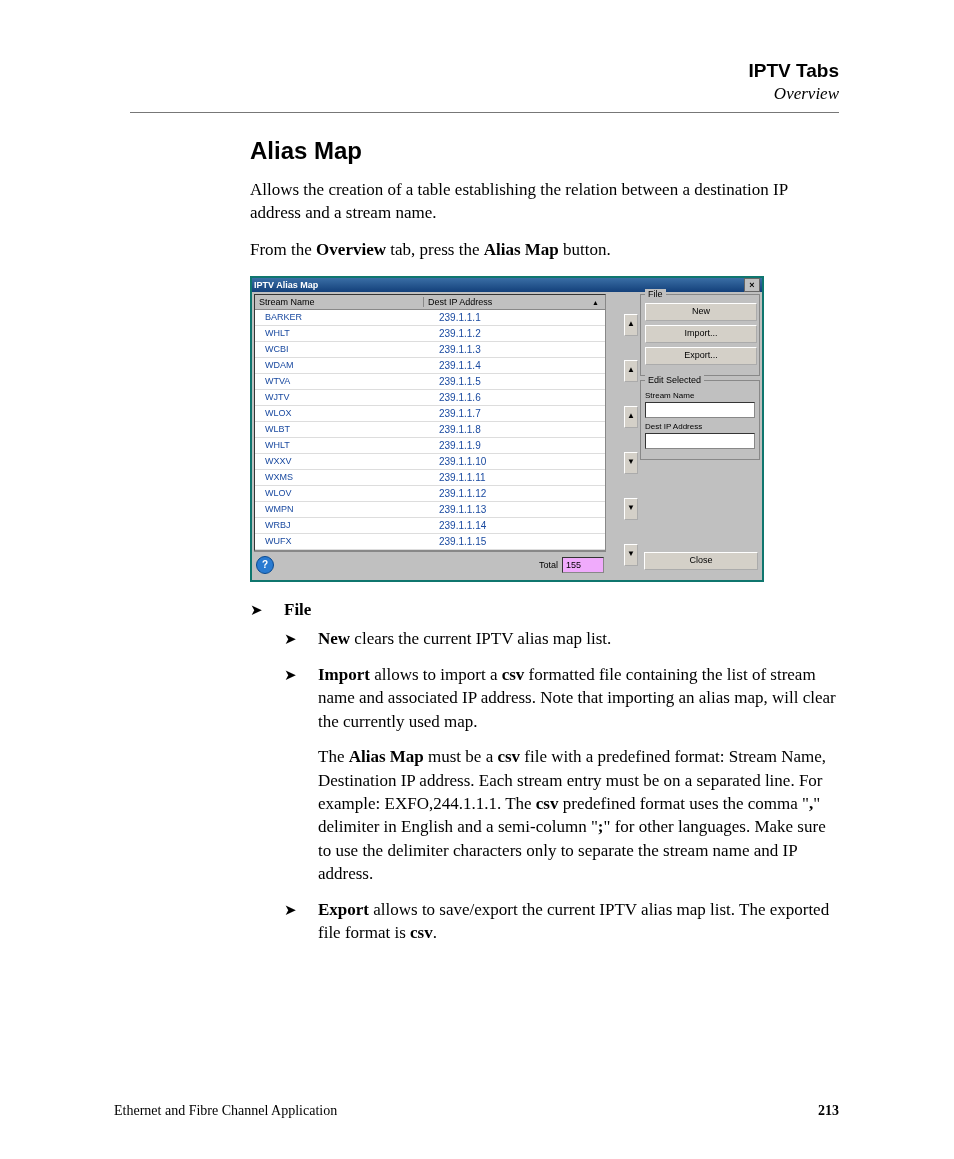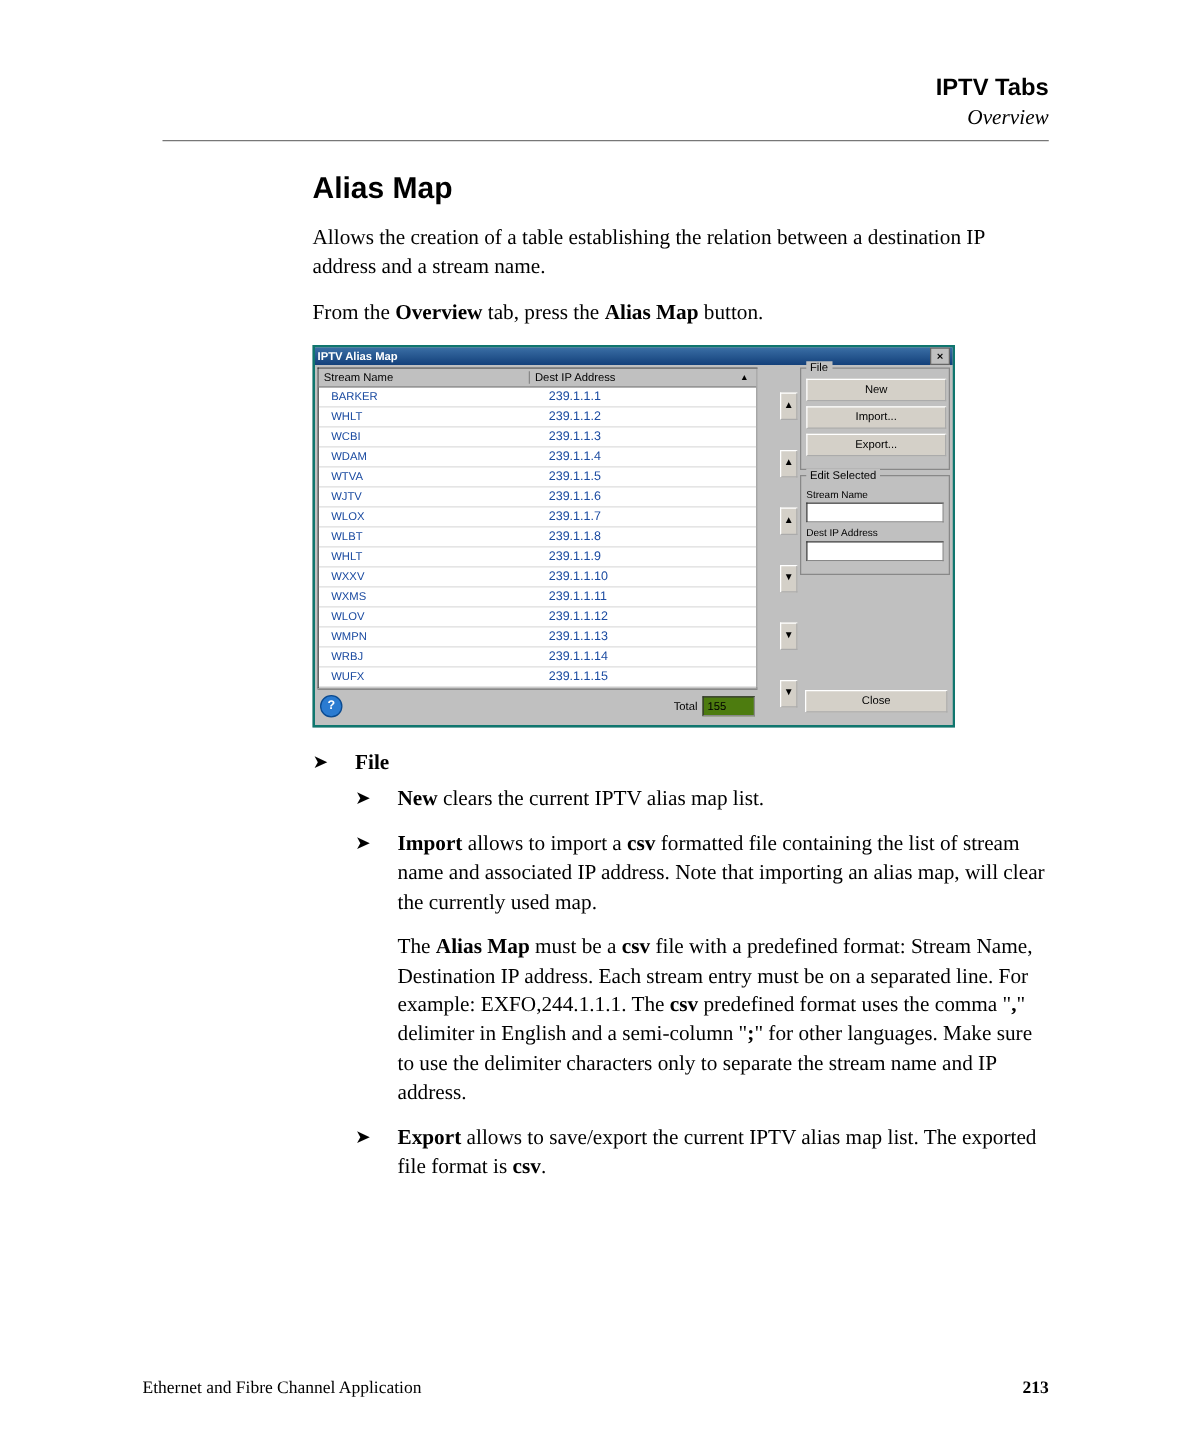--- a/index.html
+++ b/index.html
@@ -26,21 +26,21 @@
   .th2{flex:1;position:relative}
   .sort{position:absolute;right:6px;top:2px;font-size:7px}
   .tbl-rows{height:240px;overflow:hidden}
   .tr{display:flex;border-bottom:1px solid #ddd;height:15px;align-items:center;color:#1a4aa0}
   .td1{width:160px;padding:0 10px;font-size:9px}
   .td2{flex:1;padding:0 4px;font-size:10px}
   .foot{display:flex;align-items:center;padding:4px 2px;background:#c0c0c0;border-top:1px solid #888}
   .help{width:16px;height:16px;border-radius:50%;background:#2a7bd1;color:#fff;text-align:center;line-height:16px;font-weight:bold;font-size:10px;border:1px solid #0a4a90}
   .foot-sp{flex:1}
   .foot-lbl{font-size:9px;margin-right:4px}
-  .foot-val{width:34px;height:14px;background:#4d7c0f;border:1px inset #888;padding:0 3px;line-height:14px;font-size:9px}
+  .foot-val{width:34px;height:14px;background:#f0abfc;border:1px inset #888;padding:0 3px;line-height:14px;font-size:9px}
   .scroll-col{width:14px;display:flex;flex-direction:column;gap:2px;background:#c0c0c0;padding-top:14px}
   .arrow-col{width:14px;display:flex;flex-direction:column;gap:24px;padding-top:20px}
   .sbtn{height:20px;background:#d4d0c8;border:1px outset #fff;text-align:center;font-size:8px;line-height:18px}
   .right{width:120px;display:flex;flex-direction:column;gap:4px}
   .grp{border:1px solid #888;padding:8px 4px 6px;position:relative;background:#c0c0c0}
   .grp-title{position:absolute;top:-6px;left:4px;background:#c0c0c0;padding:0 3px;font-size:9px}
   .wbtn{display:block;width:100%;height:16px;background:#d4d0c8;border:1px outset #fff;font-size:9px;margin-bottom:4px;line-height:14px;text-align:center}
   .field-lbl{font-size:8px;margin:2px 0}
   .field-in{height:14px;background:#fff;border:1px inset #888;margin-bottom:4px}
   .close-row{margin-top:auto;padding:4px}

